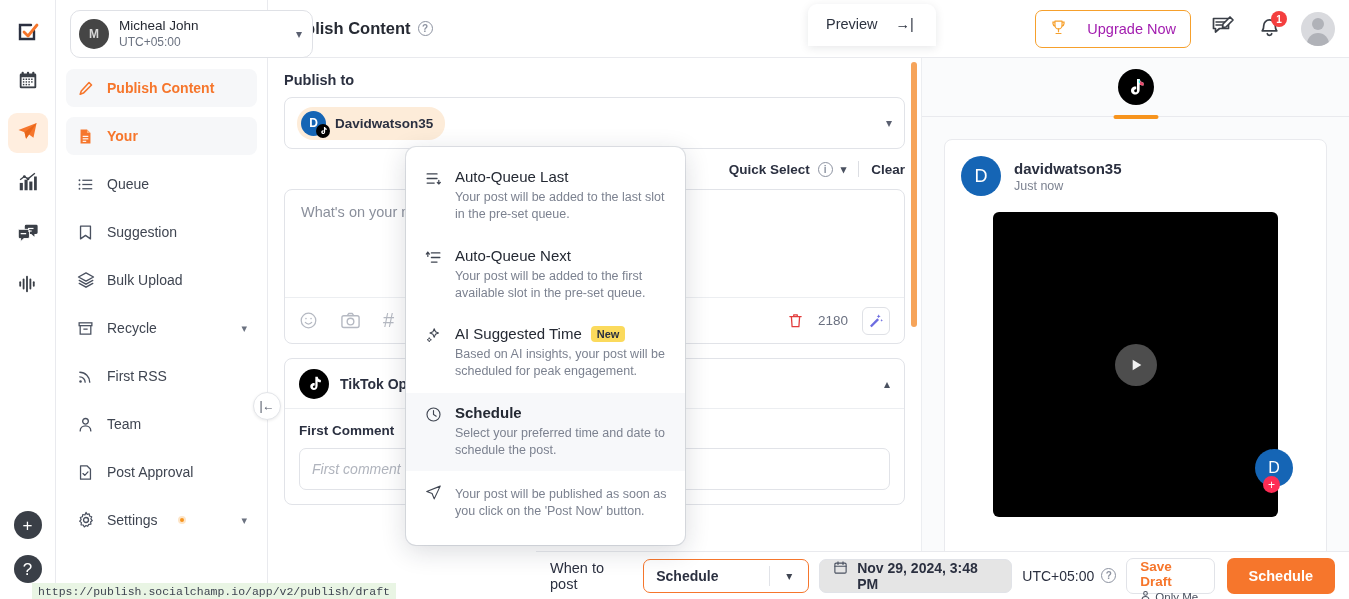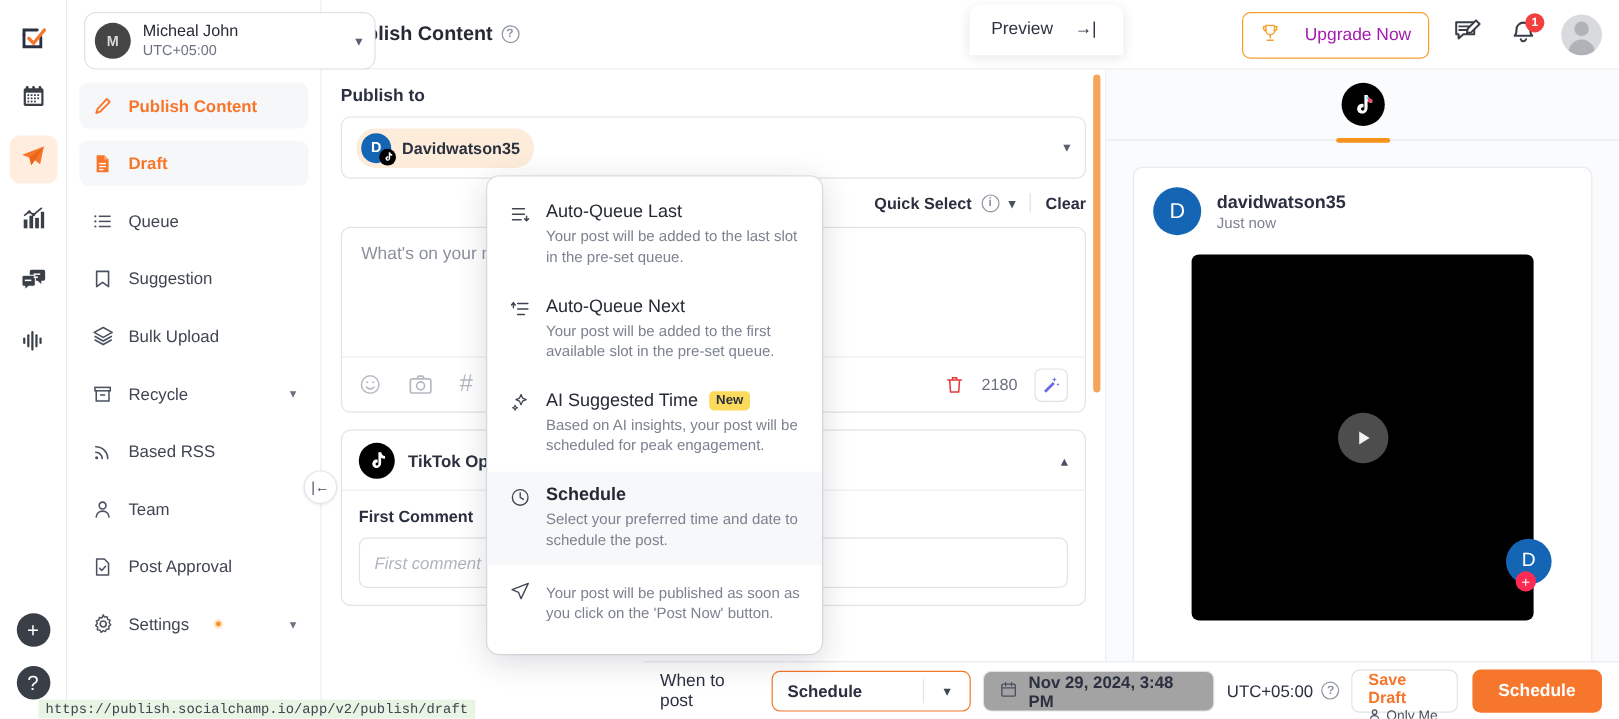--- a/index.html
+++ b/index.html
@@ -242,22 +242,22 @@
   .when-label { font-size: 14.5px; color: #2b3040; }
   .when-select {
     width: 170px; height: 34px; border: 1.6px solid #f6762c; border-radius: 7px;
     display: flex; align-items: center; padding: 0 0 0 12px; cursor: pointer; background:#fff;
   }
   .when-select .val { font-size: 14px; font-weight: 700; color: #2b3040; }
   .when-select .div { margin-left: auto; width: 1px; height: 20px; background: #e1e3e8; }
   .when-select .cv { width: 38px; text-align: center; color: #3f4551; font-size: 12px; }
   .date-box {
     height: 34px; border: 1px solid #e1e3e8; border-radius: 7px;
-    display: flex; align-items: center; gap: 9px; padding: 0 13px; cursor: pointer;
-    font-size: 14px; font-weight: 700; color: #2b3040; background:#a3a3a3;
+    display: flex; align-items: flex-start; gap: 9px; padding: 0 13px; cursor: pointer;
+    font-size: 14px; font-weight: 700; color: #2b3040; background:#e5e5e5;
   }
   .tz { font-size: 14px; color: #2b3040; display: flex; align-items: center; gap: 7px; }
   .bb-right { margin-left: auto; display: flex; align-items: center; gap: 12px; }
   .save-draft {
     height: 36px; border: 1px solid #e1e3e8; border-radius: 7px; display: flex;
     align-items: center; background: #fff; cursor: pointer; flex-direction: column;
   }
   .sd-text { padding: 0 12px 0 13px; }
   .sd-title { font-size: 13.5px; font-weight: 700; color: #f6762c; line-height: 1.15; }
   .sd-sub { font-size: 11.5px; color: #4a5160; display: flex; align-items: center; gap: 4px; line-height: 1.25; }
@@ -417,21 +417,21 @@
           <svg width="17" height="17" viewBox="0 0 24 24">
             <path d="M5 2h9l5 5v15H5z" fill="#f6762c"></path>
             <path d="M14 2l5 5h-5z" fill="#fbb07b"></path>
             <g fill="#fff">
                 <rect x="8" y="11" width="8" height="1.6"></rect>
                 <rect x="8" y="14.5" width="8" height="1.6"></rect>
                 <rect x="8" y="18" width="5" height="1.6"></rect>
               </g>
           </svg>
         </span>
-        <span class="nav-label">Draft</span>
+        <span class="nav-label">Your</span>
       </div>
 
       <div class="nav-item">
         <span class="ico">
           <svg width="17" height="17" viewBox="0 0 24 24">
             <g fill="#4a5160">
               <circle cx="3.5" cy="6" r="1.3"></circle>
                 <circle cx="3.5" cy="12" r="1.3"></circle>
                 <circle cx="3.5" cy="18" r="1.3"></circle>
               <rect x="7.5" y="5.1" width="14" height="1.8"></rect>
@@ -476,21 +476,21 @@
       </div>
 
       <div class="nav-item">
         <span class="ico">
           <svg width="17" height="17" viewBox="0 0 24 24" fill="none">
             <circle cx="5" cy="19" r="1.8" fill="#4a5160"></circle>
             <path d="M4 12.5a7.5 7.5 0 017.5 7.5" stroke="#4a5160" stroke-width="1.9" stroke-linecap="round"></path>
             <path d="M4 6a14 14 0 0114 14" stroke="#4a5160" stroke-width="1.9" stroke-linecap="round"></path>
           </svg>
         </span>
-        <span class="nav-label">Based RSS</span>
+        <span class="nav-label">First RSS</span>
       </div>
 
       <div class="nav-item">
         <span class="ico">
           <svg width="17" height="17" viewBox="0 0 24 24" fill="none">
             <circle cx="12" cy="7.5" r="4" stroke="#4a5160" stroke-width="1.9"></circle>
             <path d="M4.5 21c0-4.2 3.4-7 7.5-7s7.5 2.8 7.5 7" stroke="#4a5160" stroke-width="1.9" stroke-linecap="round"></path>
           </svg>
         </span>
         <span class="nav-label">Team</span>

